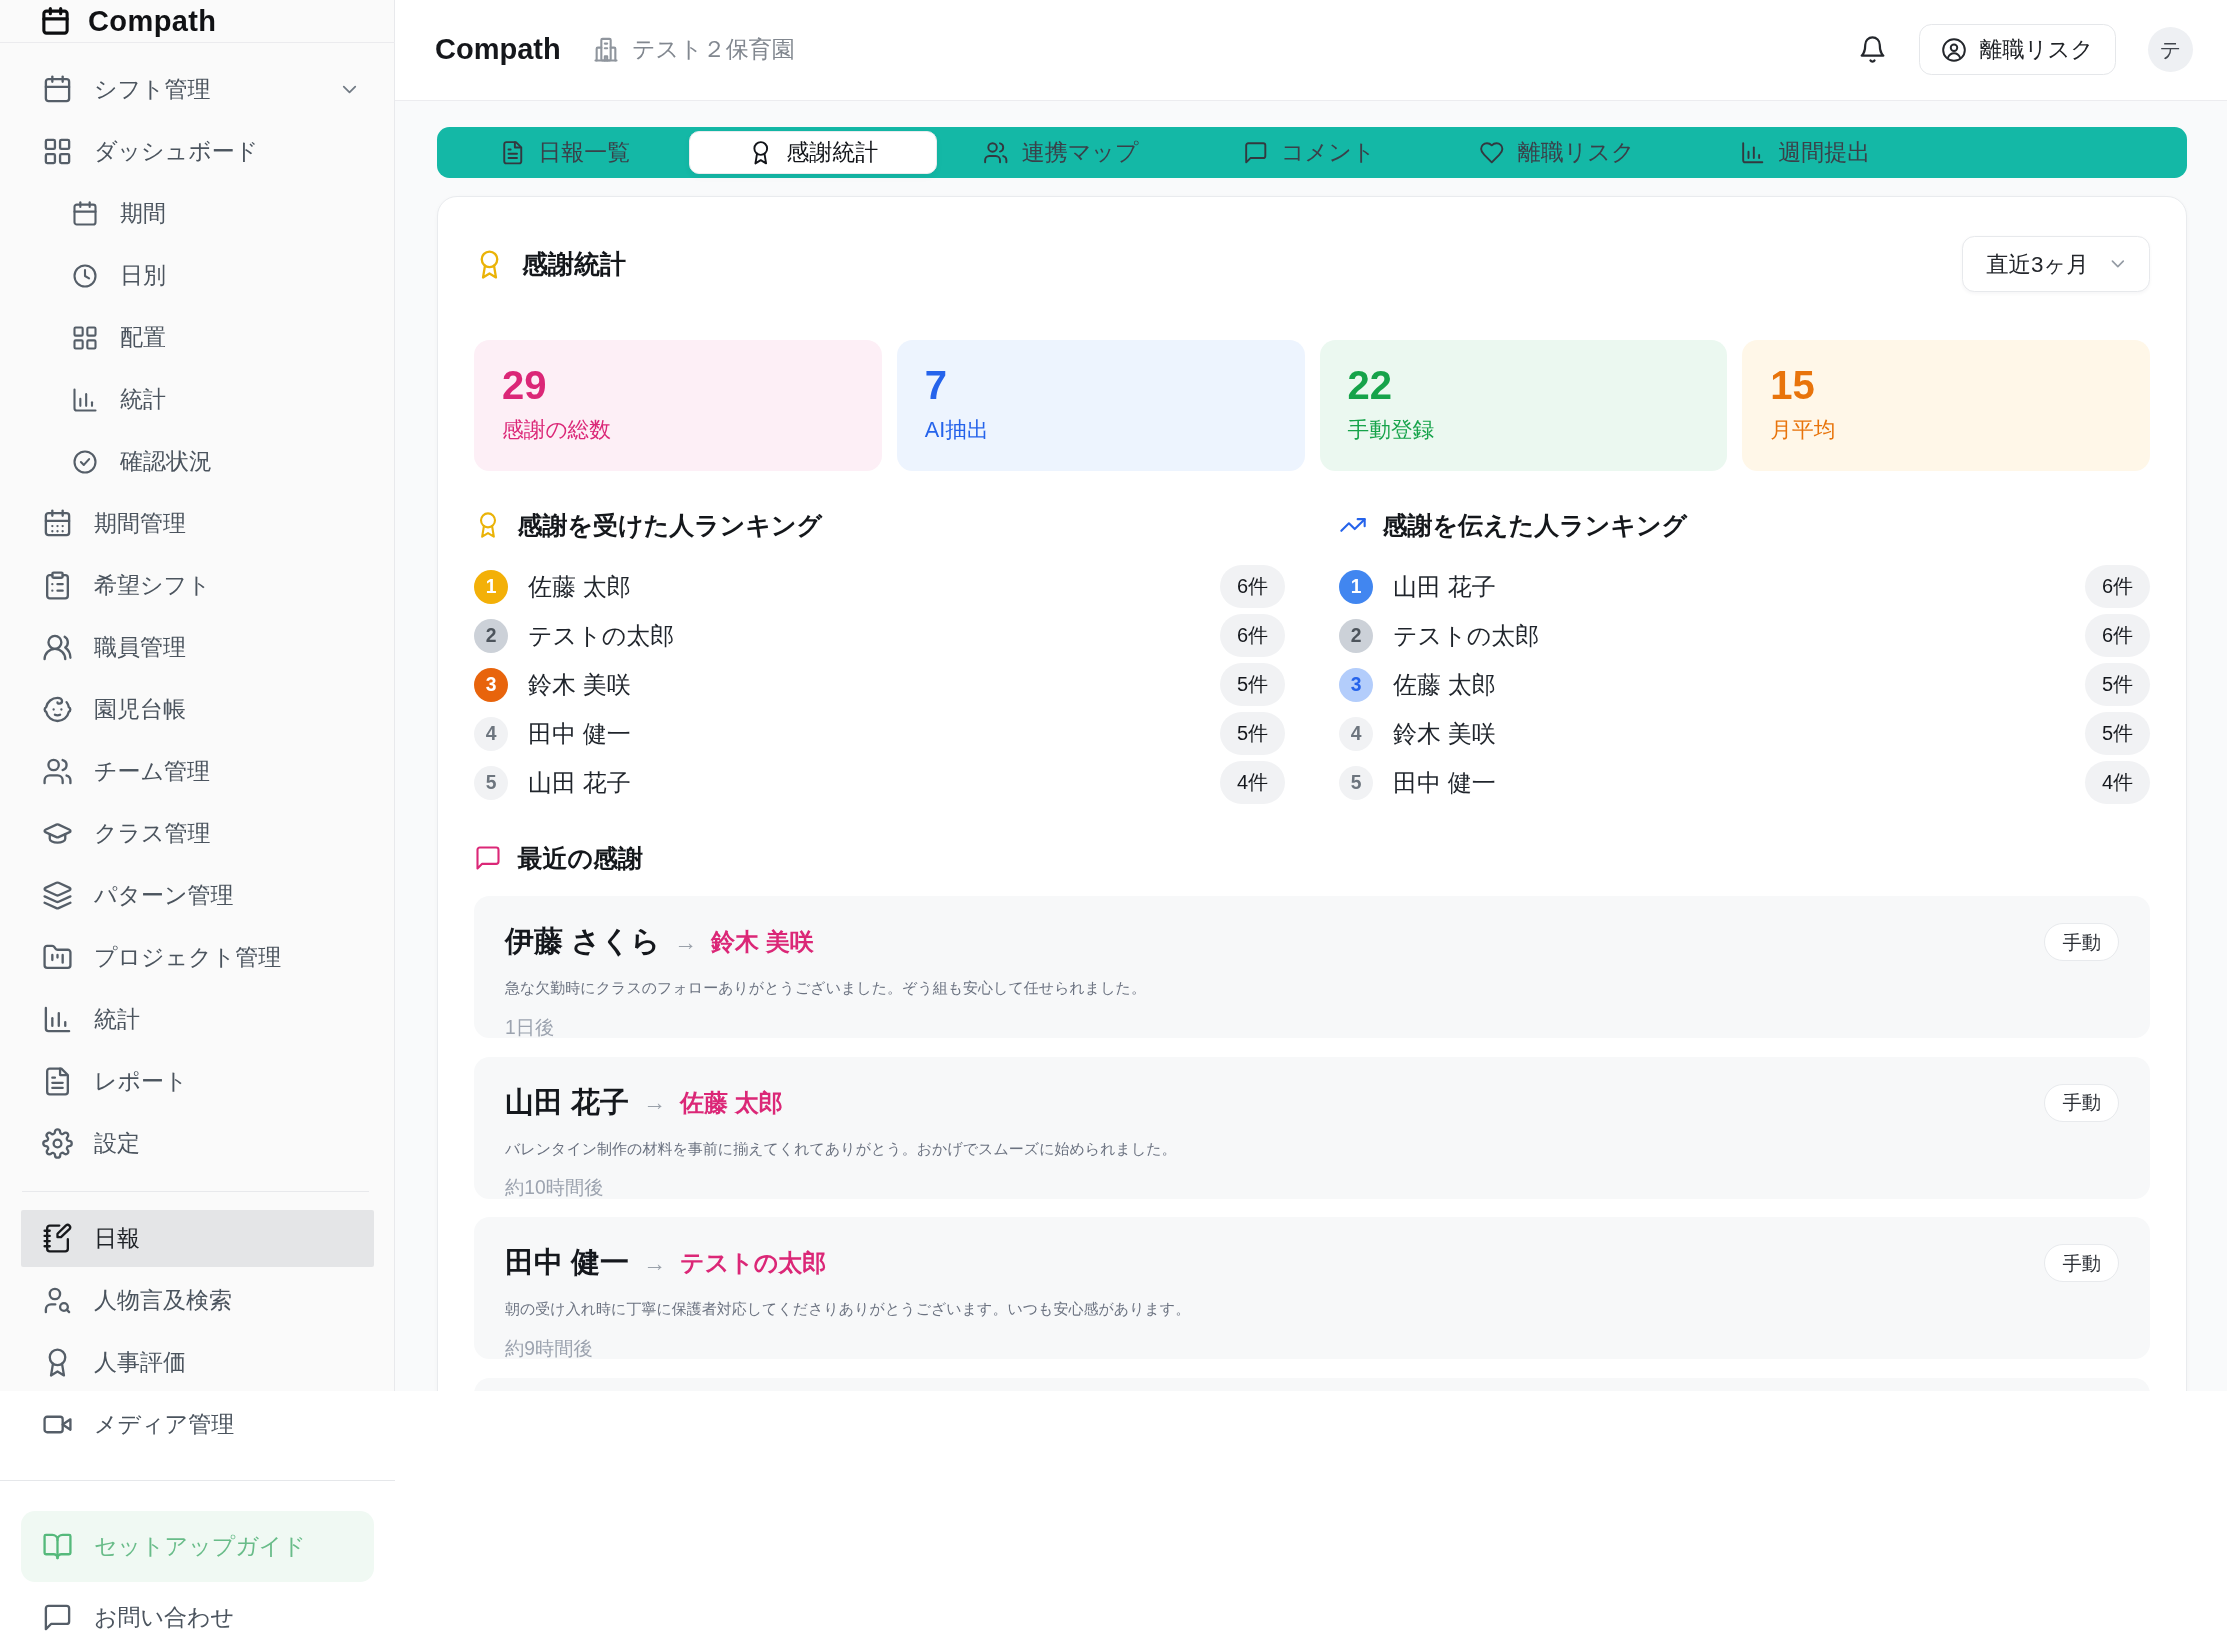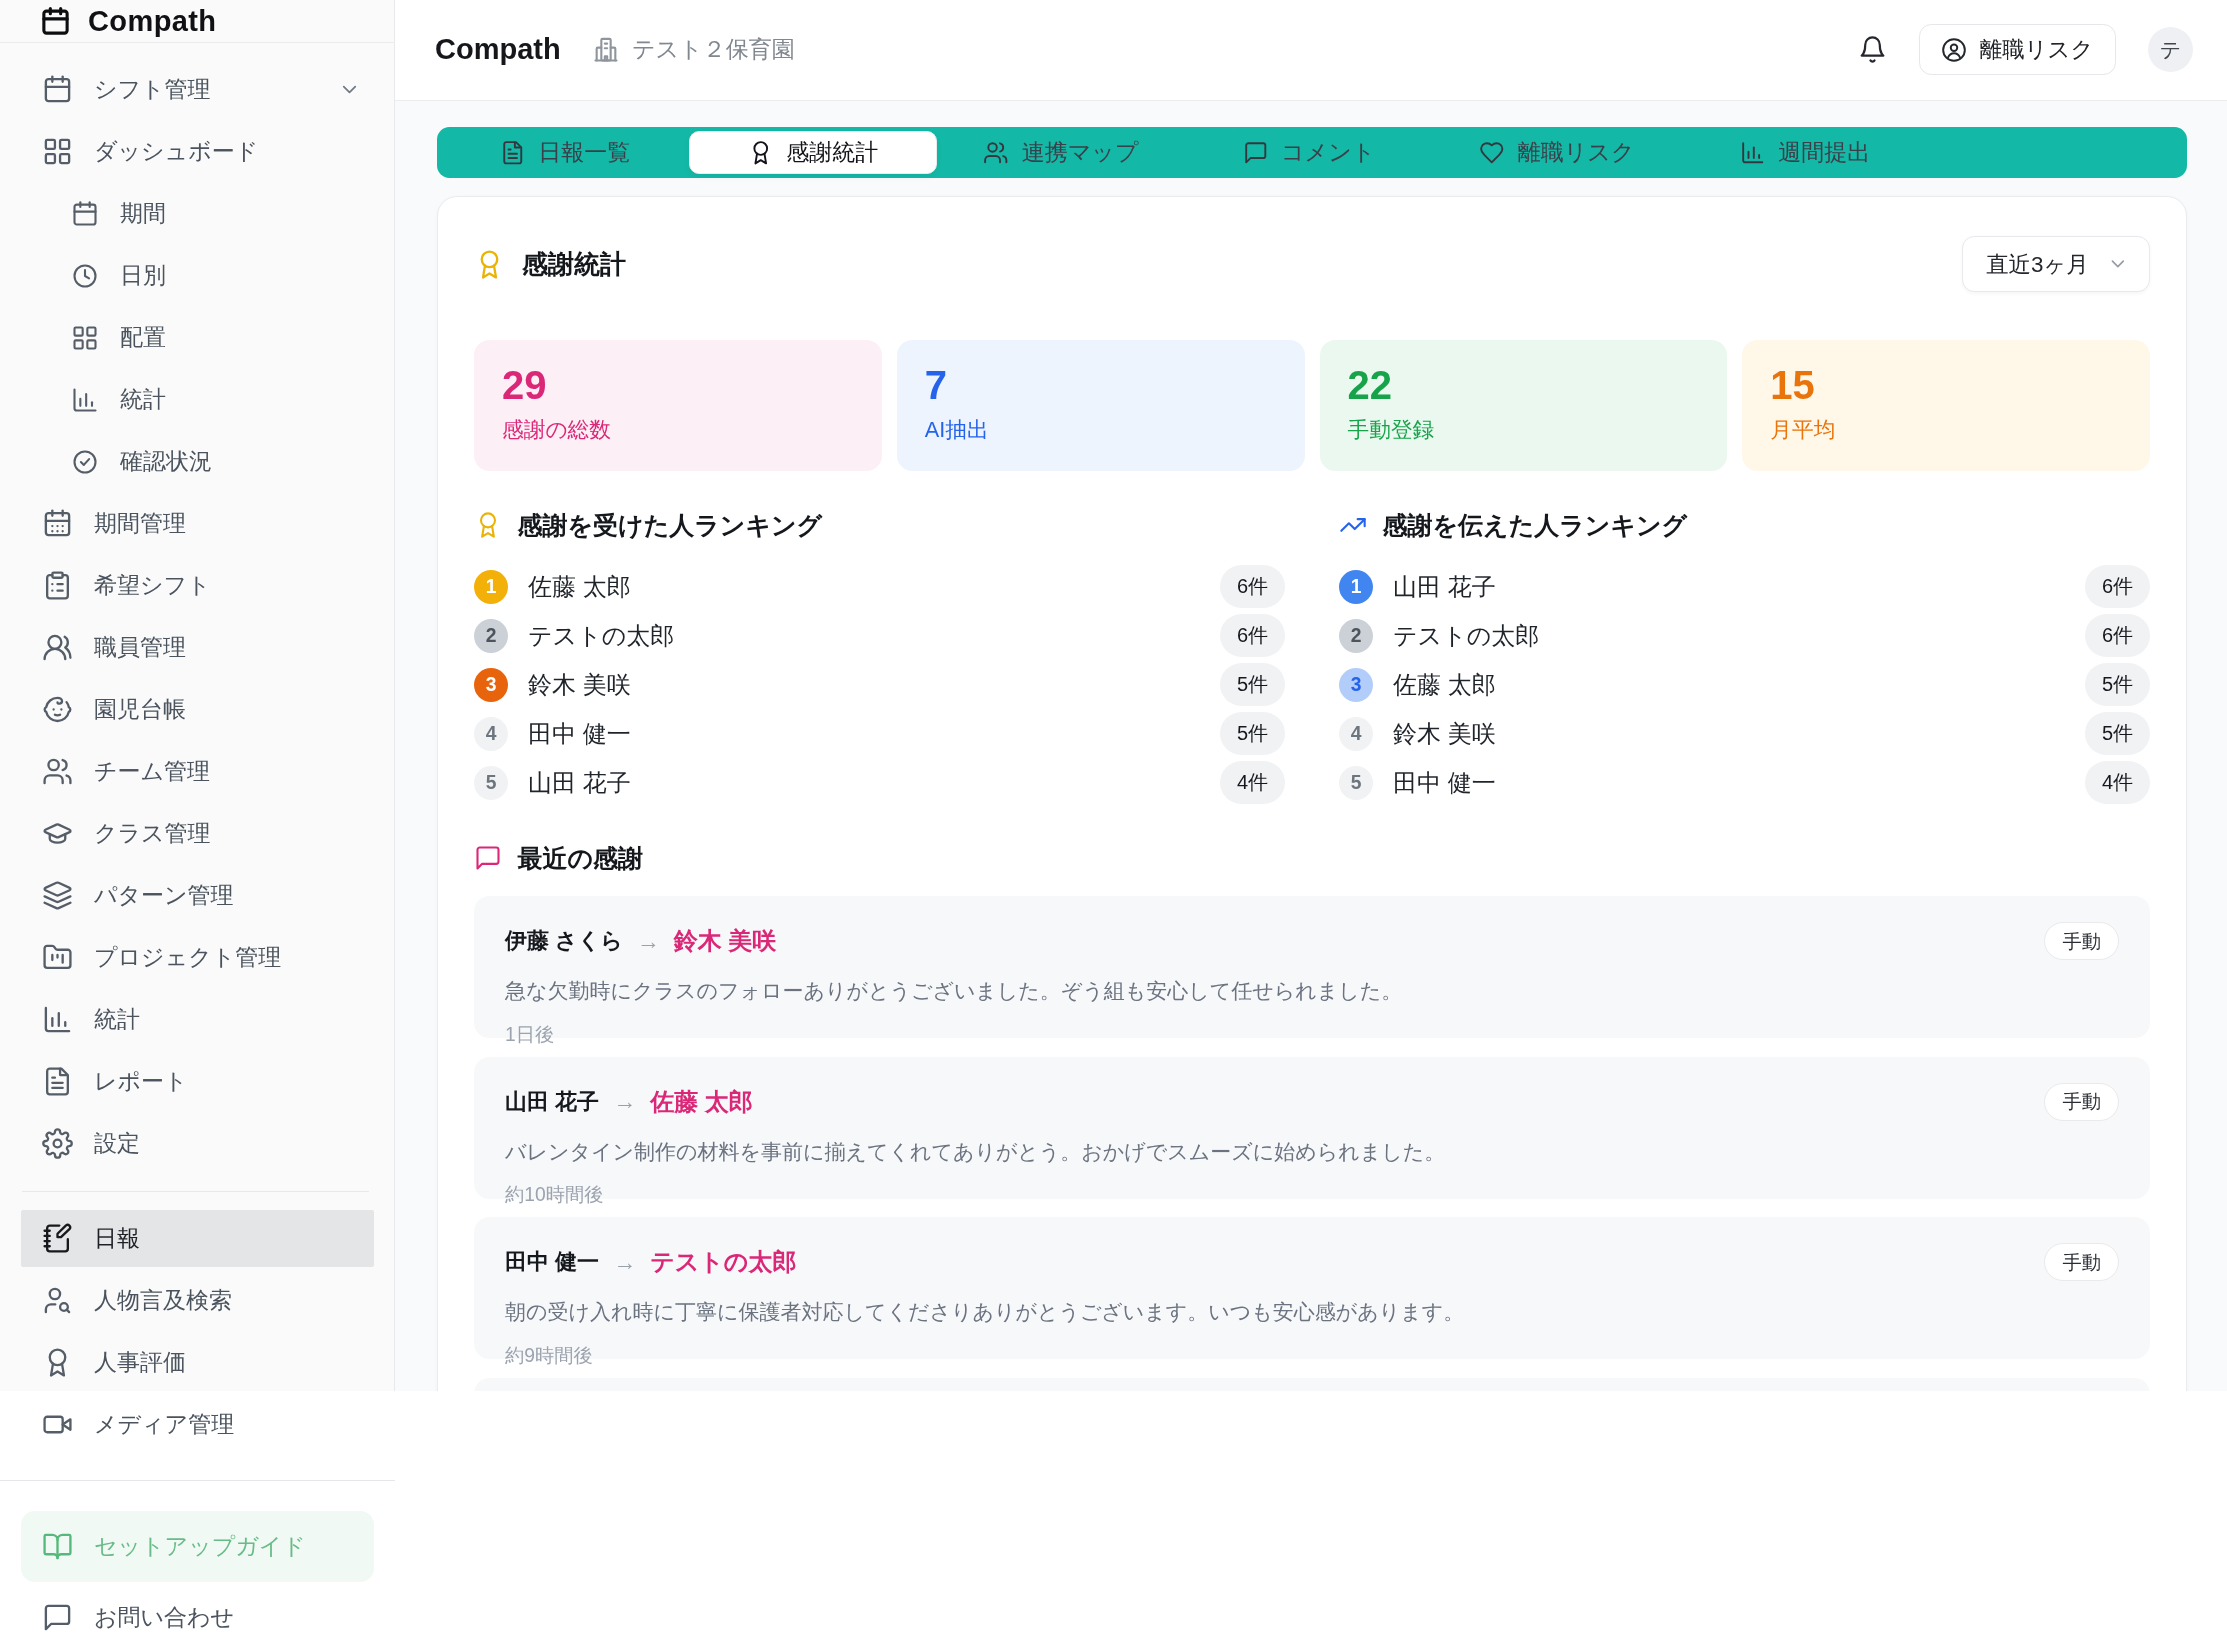--- a/index.html
+++ b/index.html
@@ -95,25 +95,25 @@
   .rank-name{font-size:24px;color:#1f242b;}
   .rank-count{margin-left:auto;background:#f1f2f4;border-radius:773px;padding:7.7px 17px;font-size:20px;color:#15181d;}
 
   
   .recent{margin-top:34px;}
   .recent-head{display:flex;align-items:center;gap:15.5px;font-size:25px;font-weight:700;color:#14171b;height:34px;}
   .recent-head .r-icon{width:28px;height:28px;color:#db2777;flex:none;}
   .g-card{margin-top:18.6px;background:#f7f8f9;border-radius:15.5px;padding:26px 31px;box-sizing:border-box;height:142px;}
   .g-card:first-of-type{margin-top:21px;}
   .g-head{display:flex;align-items:center;}
-  .g-from{font-size:22px;font-weight:600;color:#15181d;}
+  .g-from{font-size:29px;font-weight:600;color:#15181d;}
   .g-arrow{margin:0 14px;font-size:23px;color:#9aa1aa;}
   .g-to{font-size:24px;font-weight:600;color:#db2777;}
   .g-badge{margin-left:auto;background:#fff;border:1.5px solid #e8eaed;border-radius:773px;padding:4.6px 17px;font-size:19.3px;color:#2a2e34;}
-  .g-msg{margin-top:17px;font-size:21px;color:#6b7280;}
+  .g-msg{margin-top:17px;font-size:15px;color:#6b7280;}
   .g-time{margin-top:15.5px;font-size:19.3px;color:#9ca3af;}
   .g-card.partial{height:93px;}
 </style>
 </head>
 <body>
 
 <aside class="sidebar">
   <div class="sidebar-bg"></div>
   <div class="logo-row">
     <span class="logo-icon">

